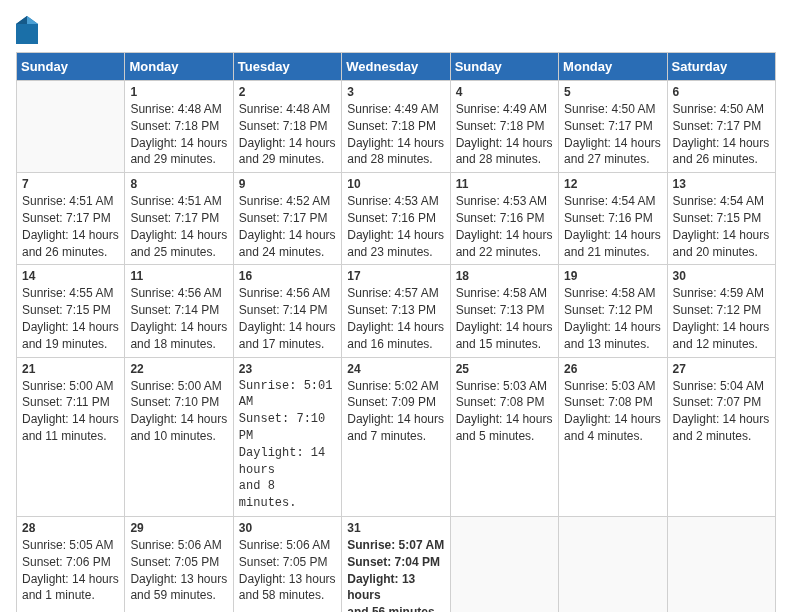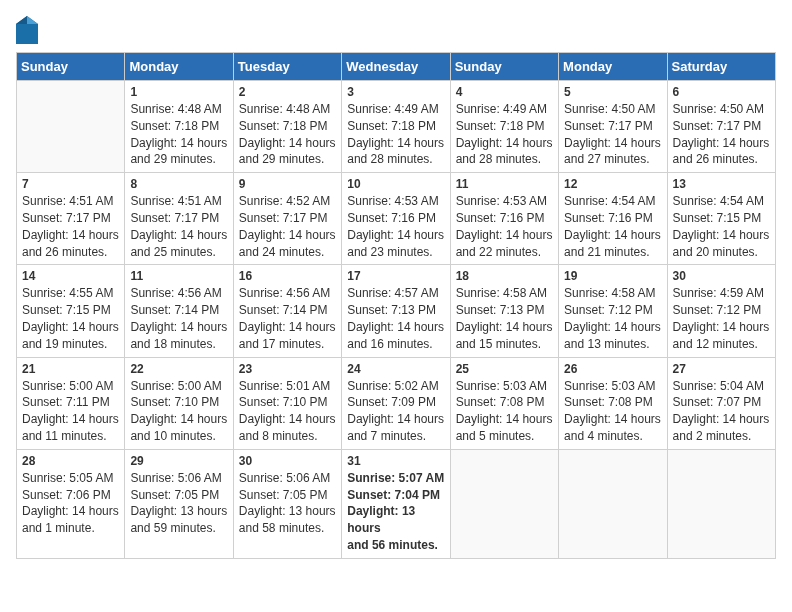--- a/index.html
+++ b/index.html
@@ -279,21 +279,21 @@
         </td>
         <td>
           <div class="day-number">22</div>
           <div class="cell-info" style="white-space: pre-line;">Sunrise: 5:00 AM
 Sunset: 7:10 PM
 Daylight: 14 hours
 and 10 minutes.</div>
         </td>
         <td>
           <div class="day-number">23</div>
-          <div class="cell-info" style="white-space: pre-line;">Sunrise: 5:01 AM
+          <div class="cell-info" style="white-space: pre-line; font-family: Liberation Mono, monospace;">Sunrise: 5:01 AM
 Sunset: 7:10 PM
 Daylight: 14 hours
 and 8 minutes.</div>
         </td>
         <td>
           <div class="day-number">24</div>
           <div class="cell-info" style="white-space: pre-line;">Sunrise: 5:02 AM
 Sunset: 7:09 PM
 Daylight: 14 hours
 and 7 minutes.</div>

